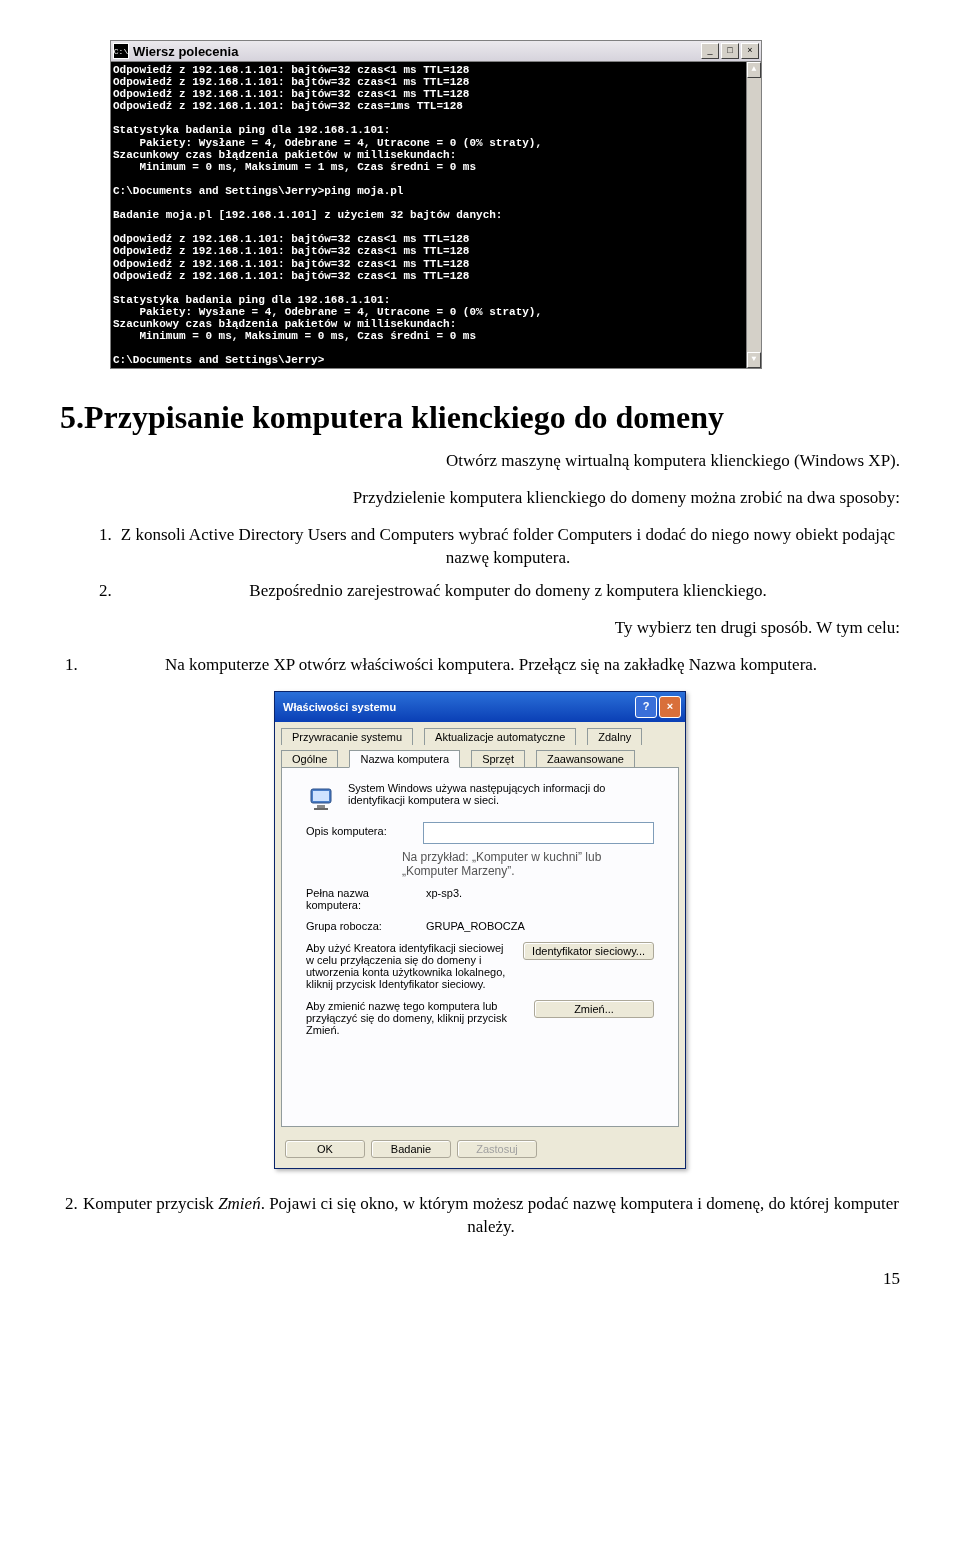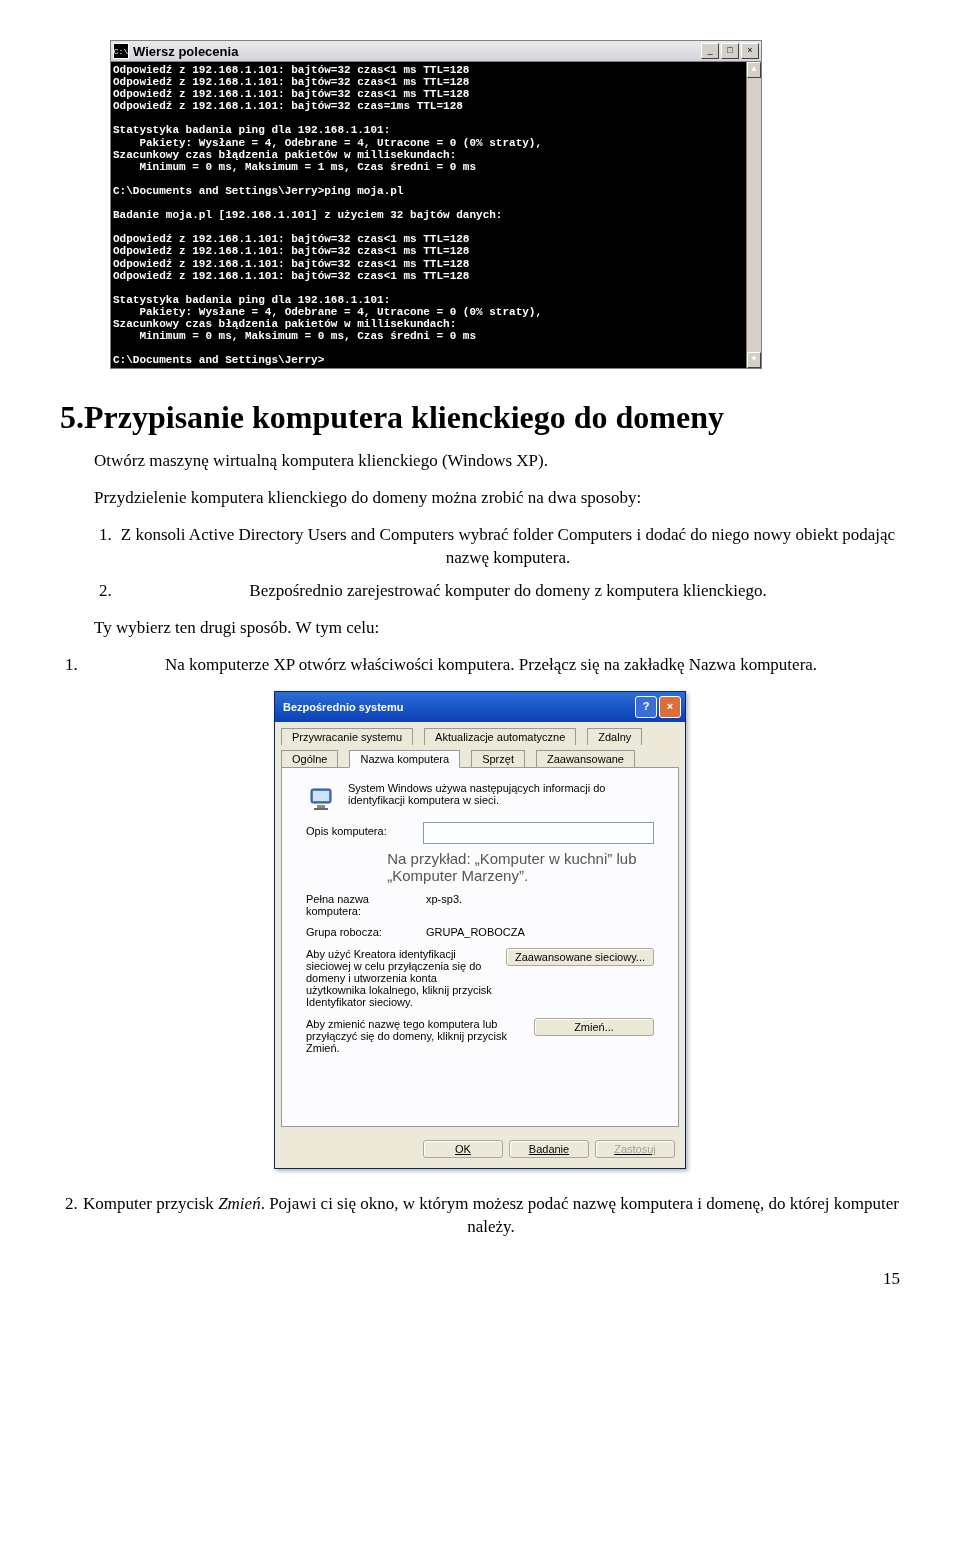--- a/index.html
+++ b/index.html
@@ -67,21 +67,21 @@
     border-left: 1px solid #808080;
     display: flex; flex-direction: column; justify-content: space-between;
   }
   .cmd-sbtn {
     height: 14px; background: #d4d0c8;
     border: 1px solid #fff; border-right-color:#404040;border-bottom-color:#404040;
     font-size: 8px; text-align: center; line-height: 12px;
   }
   
   h2 { font-size: 32px; font-weight: bold; margin: 10px 0 14px 0; }
-  p { margin: 10px 0 14px 0; line-height: 1.35; }
+  p { margin: 10px 0 14px 0; line-height: 1.35; text-align: right; }
   ol { margin: 6px 0 14px 22px; padding: 0; }
   ol li { margin-bottom: 10px; line-height: 1.35; text-align: center; }
   
   .sysprop {
     width: 410px;
     background: #ece9d8;
     border: 1px solid #0a246a;
     font-family: Tahoma, sans-serif;
     font-size: 11px;
     margin: 14px auto 24px auto;
@@ -151,23 +151,22 @@
     border-radius:3px;
     padding:2px 8px;
     font-size:11px;
     font-family:Tahoma,sans-serif;
     box-shadow: inset 1px 1px 0 #fff;
     min-width:80px;
     text-align:center;
   }
   .sp-btn.disabled { color:#a0a0a0; }
   .sp-footer {
-    display:flex; gap:6px; justify-content:flex-end;
+    display:flex; gap:6px; 
     padding: 6px 10px 10px 10px;
-    text-decoration: underline;
   }
   .page-num { text-align:right; margin-top:30px;}
 </style>
 </head>
 <body>
 
 <div class="cmd-window">
   <div class="cmd-titlebar">
     <div class="cmd-icon">
         <span>C:\</span>
@@ -213,21 +212,21 @@
   <li>Z konsoli Active Directory Users and Computers wybrać folder Computers i dodać do niego nowy obiekt podając nazwę komputera.</li>
   <li>Bezpośrednio zarejestrować komputer do domeny z komputera klienckiego.</li>
 </ol>
 <p style="margin-left:34px">Ty wybierz ten drugi sposób. W tym celu:</p>
 <ol>
   <li>Na komputerze XP otwórz właściwości komputera. Przełącz się na zakładkę Nazwa komputera.</li>
 </ol>
 
 <div class="sysprop">
   <div class="sp-titlebar">
-    <span class="flex">Bezpośrednio systemu</span>
+    <span class="flex">Właściwości systemu</span>
     <div class="sp-q">?</div>
     <div class="sp-x">×</div>
   </div>
   <div class="tabs">
     <div class="tab">Przywracanie systemu</div>
     <div class="tab">Aktualizacje automatyczne</div>
     <div class="tab">Zdalny</div>
   </div>
   <div class="tabs tab-row2">
     <div class="tab">Ogólne</div>
@@ -246,33 +245,33 @@
           </svg>
       </div>
       <div style="flex:1">System Windows używa następujących informacji do identyfikacji komputera w sieci.</div>
     </div>
     <div class="sp-row">
       <div class="sp-label">Opis komputera:</div>
       <input class="sp-input" style="">
     </div>
     <div class="sp-row">
       <div class="sp-label"></div>
-      <div style="color:#555;font-size:15px">Na przykład: „Komputer w kuchni” lub „Komputer Marzeny”.</div>
+      <div style="color:#555;font-size:12px">Na przykład: „Komputer w kuchni” lub „Komputer Marzeny”.</div>
     </div>
     <div class="sp-row">
       <div class="sp-label">Pełna nazwa komputera:</div>
       <div class="sp-val">xp-sp3.</div>
     </div>
     <div class="sp-row">
       <div class="sp-label">Grupa robocza:</div>
       <div class="sp-val">GRUPA_ROBOCZA</div>
     </div>
     <div class="sp-row" style="margin-top:10px">
       <div style="flex:1;padding-right:10px">Aby użyć Kreatora identyfikacji sieciowej w celu przyłączenia się do domeny i utworzenia konta użytkownika lokalnego, kliknij przycisk Identyfikator sieciowy.</div>
-      <button class="sp-btn" style="min-width:120px">Zaawansowane sieciowy...</button>
+      <button class="sp-btn" style="min-width:120px">Identyfikator sieciowy...</button>
     </div>
     <div class="sp-row" style="margin-top:10px">
       <div style="flex:1;padding-right:10px">Aby zmienić nazwę tego komputera lub przyłączyć się do domeny, kliknij przycisk Zmień.</div>
       <button class="sp-btn" style="min-width:120px">Zmień...</button>
     </div>
   </div>
   <div class="sp-footer">
     <button class="sp-btn">OK</button>
     <button class="sp-btn">Badanie</button>
     <button class="sp-btn disabled">Zastosuj</button>

